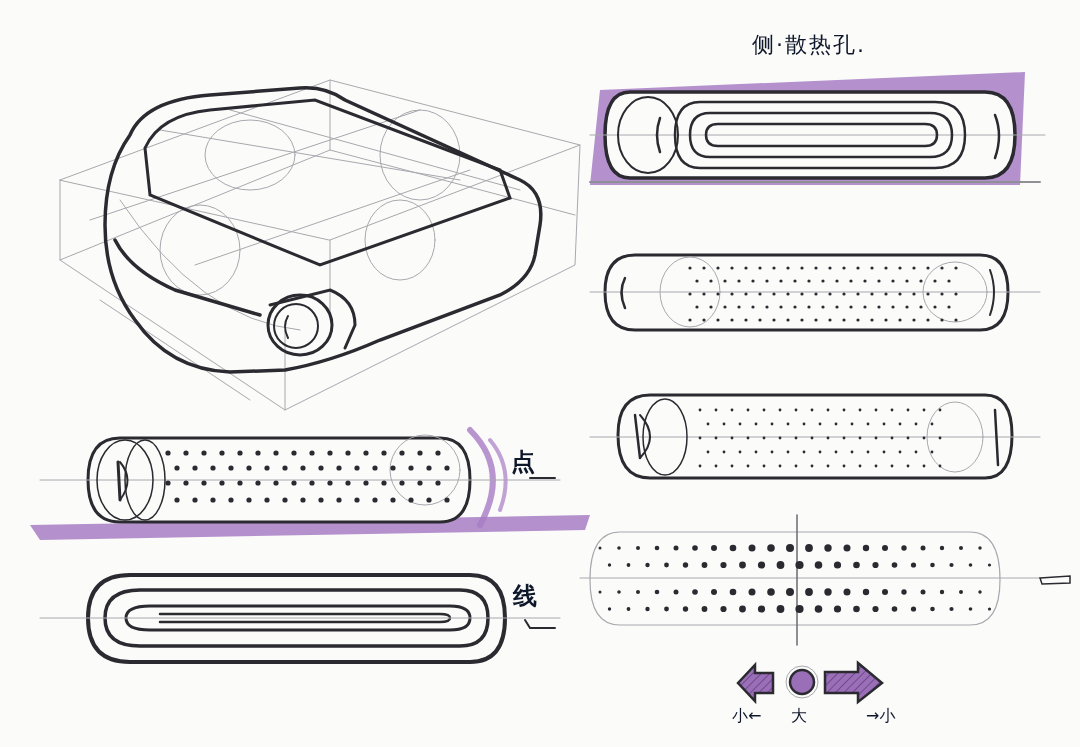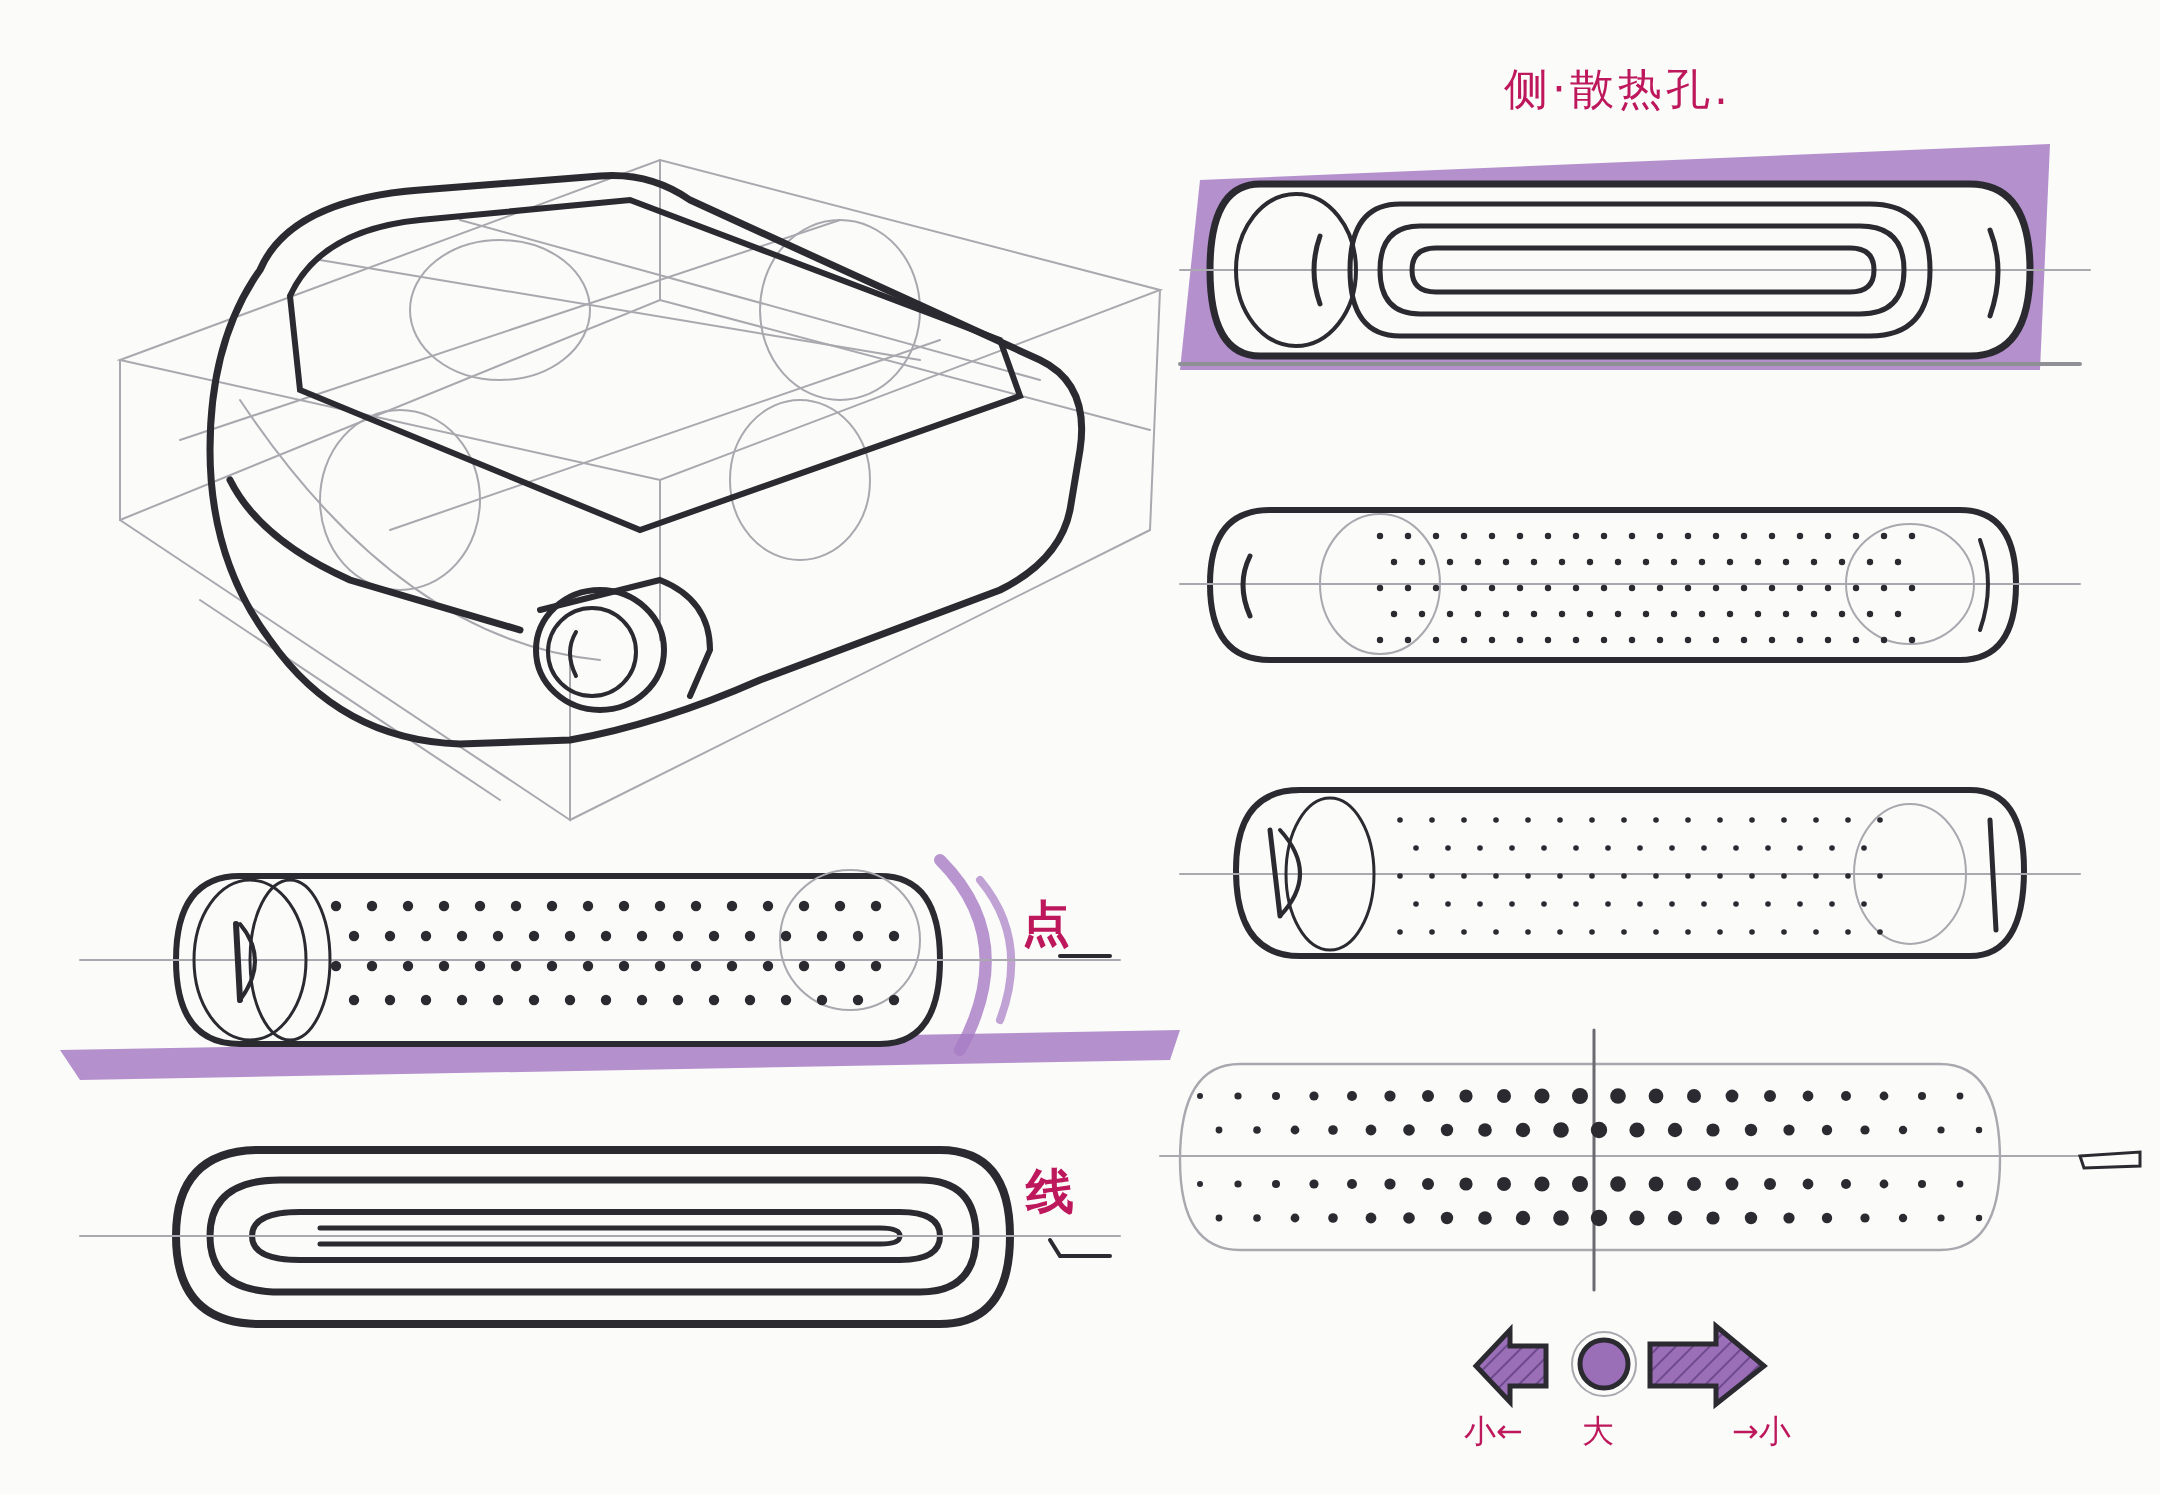--- a/index.html
+++ b/index.html
@@ -4,21 +4,21 @@
 <style>
   html, body { margin: 0; padding: 0; }
   body {
     width: 1080px; height: 747px; overflow: hidden;
     background: #fbfbfa;
     font-family: "DejaVu Sans", sans-serif;
     position: relative;
   }
   #canvas { position: absolute; left: 0; top: 0; width: 1080px; height: 747px; }
   .label {
-    position: absolute; color: #be185d;
+    position: absolute; color: #0f172a;
     font-family: "DejaVu Sans", sans-serif;
     font-weight: bold;
   }
   .title-label { left: 752px; top: 30px; font-size: 22px; letter-spacing: 2px; font-weight: normal; }
   .dot-label { left: 511px; top: 446px; font-size: 24px; }
   .line-label { left: 513px; top: 580px; font-size: 24px; }
   .scale-left { left: 732px; top: 706px; font-size: 16px; font-weight: normal; }
   .scale-mid { left: 791px; top: 706px; font-size: 16px; font-weight: normal; }
   .scale-right { left: 866px; top: 706px; font-size: 16px; font-weight: normal; }
 </style>

